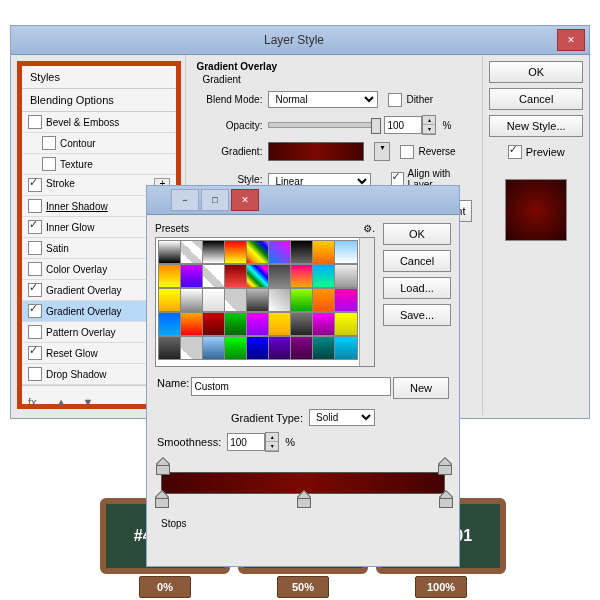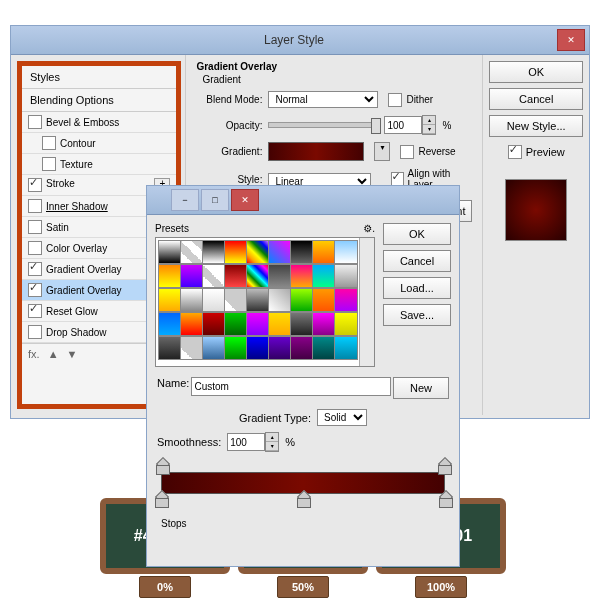--- a/index.html
+++ b/index.html
@@ -58,49 +58,57 @@
             <span class="cb ck"></span>
             <span>Stroke</span>
             <span style="margin-left:auto;border:1px solid #999;width:14px;height:12px;text-align:center;line-height:10px;background:#eee">+</span>
           </div>
           <div style="padding: 3px 6px; border-bottom: 1px solid rgb(221, 221, 221); display: flex; align-items: center; font-size: 10px; text-decoration: underline;">
             <span class="cb"></span>
             <span>Inner Shadow</span>
             <span style="margin-left:auto;border:1px solid #999;width:14px;height:12px;text-align:center;line-height:10px;background:#eee">+</span>
           </div>
           <div style="padding: 3px 6px; border-bottom: 1px solid rgb(221, 221, 221); display: flex; align-items: center; font-size: 10px;">
+            <span class="cb ck"></span>
+            <span>Inner Glow</span>
+          </div>
+          <div style="padding: 3px 6px; border-bottom: 1px solid rgb(221, 221, 221); display: flex; align-items: center; font-size: 10px;">
             <span class="cb"></span>
             <span>Satin</span>
           </div>
           <div style="padding: 3px 6px; border-bottom: 1px solid rgb(221, 221, 221); display: flex; align-items: center; font-size: 10px;">
             <span class="cb"></span>
             <span>Color Overlay</span>
             <span style="margin-left:auto;border:1px solid #999;width:14px;height:12px;text-align:center;line-height:10px;background:#eee">+</span>
           </div>
           <div style="padding: 3px 6px; border-bottom: 1px solid rgb(221, 221, 221); display: flex; align-items: center; font-size: 10px;">
             <span class="cb ck"></span>
             <span>Gradient Overlay</span>
             <span style="margin-left:auto;border:1px solid #999;width:14px;height:12px;text-align:center;line-height:10px;background:#eee">+</span>
           </div>
           <div style="padding: 3px 6px; border-bottom: 1px solid rgb(221, 221, 221); display: flex; align-items: center; font-size: 10px; background: rgb(184, 216, 248);">
             <span class="cb ck"></span>
             <span>Gradient Overlay</span>
             <span style="margin-left:auto;border:1px solid #999;width:14px;height:12px;text-align:center;line-height:10px;background:#eee">+</span>
           </div>
           <div style="padding: 3px 6px; border-bottom: 1px solid rgb(221, 221, 221); display: flex; align-items: center; font-size: 10px;">
+            <span class="cb"></span>
+            <span>Pattern Overlay</span>
+          </div>
+          <div style="padding: 3px 6px; border-bottom: 1px solid rgb(221, 221, 221); display: flex; align-items: center; font-size: 10px;">
             <span class="cb ck"></span>
             <span>Reset Glow</span>
           </div>
           <div style="padding: 3px 6px; border-bottom: 1px solid rgb(221, 221, 221); display: flex; align-items: center; font-size: 10px;">
             <span class="cb"></span>
             <span>Drop Shadow</span>
             <span style="margin-left:auto;border:1px solid #999;width:14px;height:12px;text-align:center;line-height:10px;background:#eee">+</span>
           </div>
         </div>
-   <div style="border-top:1px solid #ccc;padding:4px 6px;display:flex;gap:8px;color:#666;">
+   <div style="border-top:1px solid #ccc;padding:10px 6px;display:flex;gap:16px;color:#666;">
     <span>fx.</span>
     <span>▲</span>
     <span>▼</span>
     <span style="margin-left:auto">🗑</span>
    </div>
   </div>
 
   <div style="flex:1;border-left:1px solid #ccc;border-right:1px solid #ccc;padding:6px 10px">
    <div style="font-weight:bold;font-size:10px">Gradient Overlay</div>
    <div style="font-size:10px;margin:2px 0 6px 6px">Gradient</div>
@@ -260,21 +268,21 @@
    <div class="btn">Save...</div>
   </div>
  </div>
  <div style="padding:2px 10px;display:flex;gap:2px">
   <span>Name:</span>
   <input type="text" style="flex: 1 1 0%;" value="Custom">
   <div class="btn" style="width:54px">New</div>
  </div>
  <div style="padding:8px 10px 2px;display:flex;align-items:center;gap:6px;justify-content:center">
   <span>Gradient Type:</span>
-  <select style="width:50px"><option>Solid</option></select>
+  <select style="width:66px"><option>Solid</option></select>
  </div>
  <div style="padding:4px 10px;display:flex;align-items:center;gap:6px">
   <span>Smoothness:</span>
   <div class="spinner">
         <input value="100" style="">
         <div class="spud">
           <div>▴</div>
           <div>▾</div>
         </div>
       </div>

